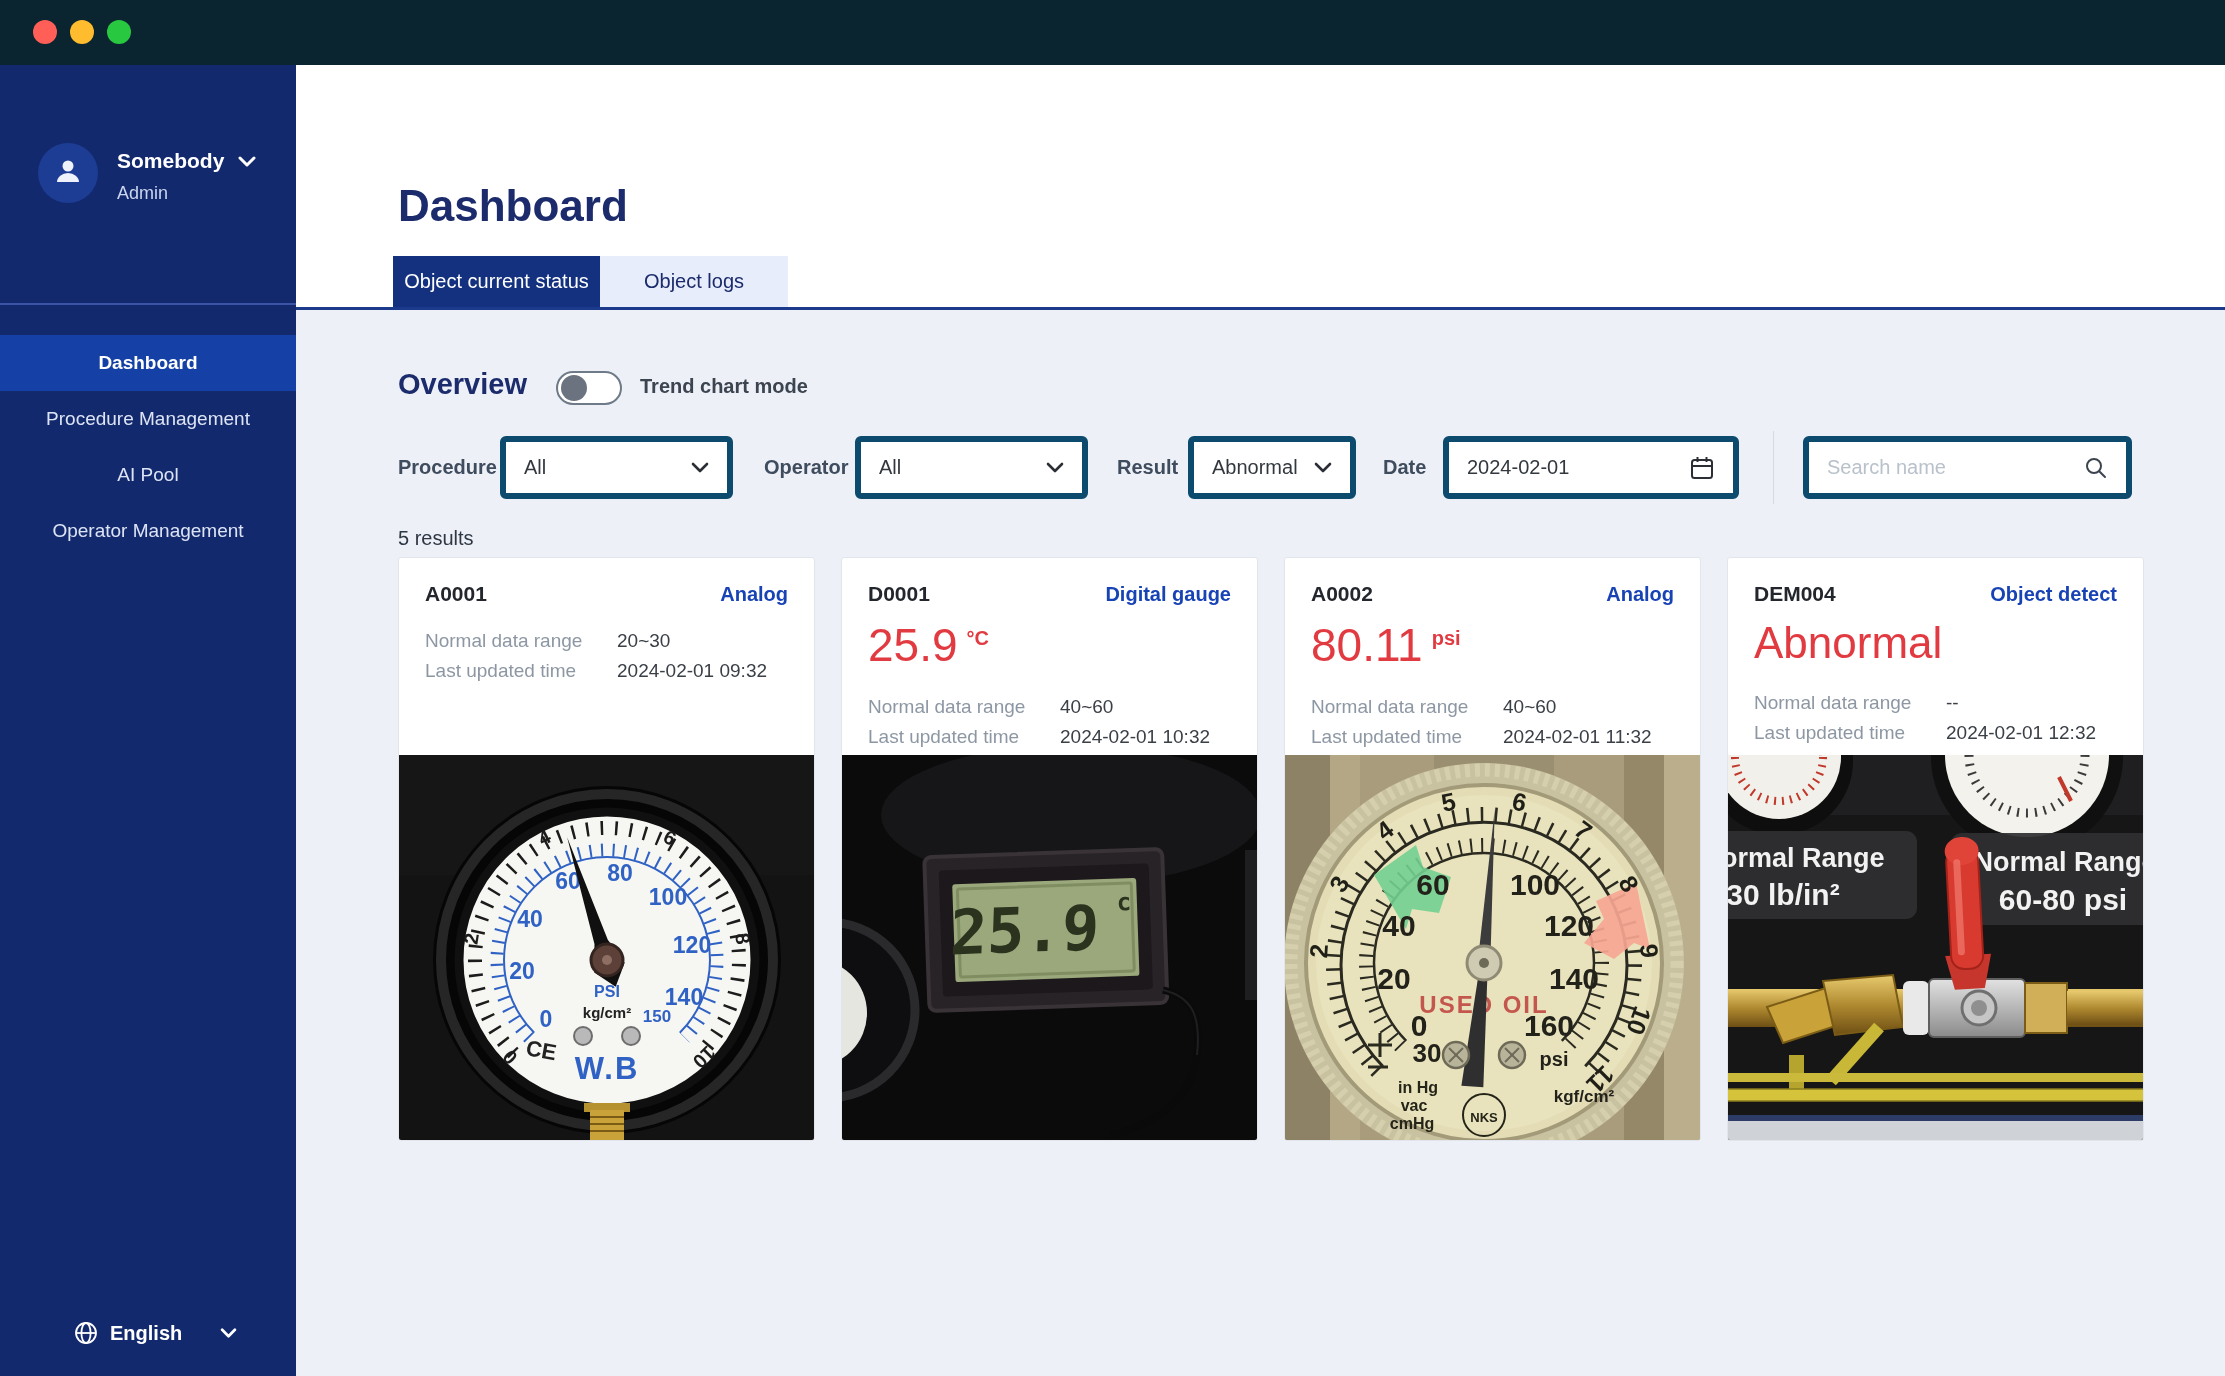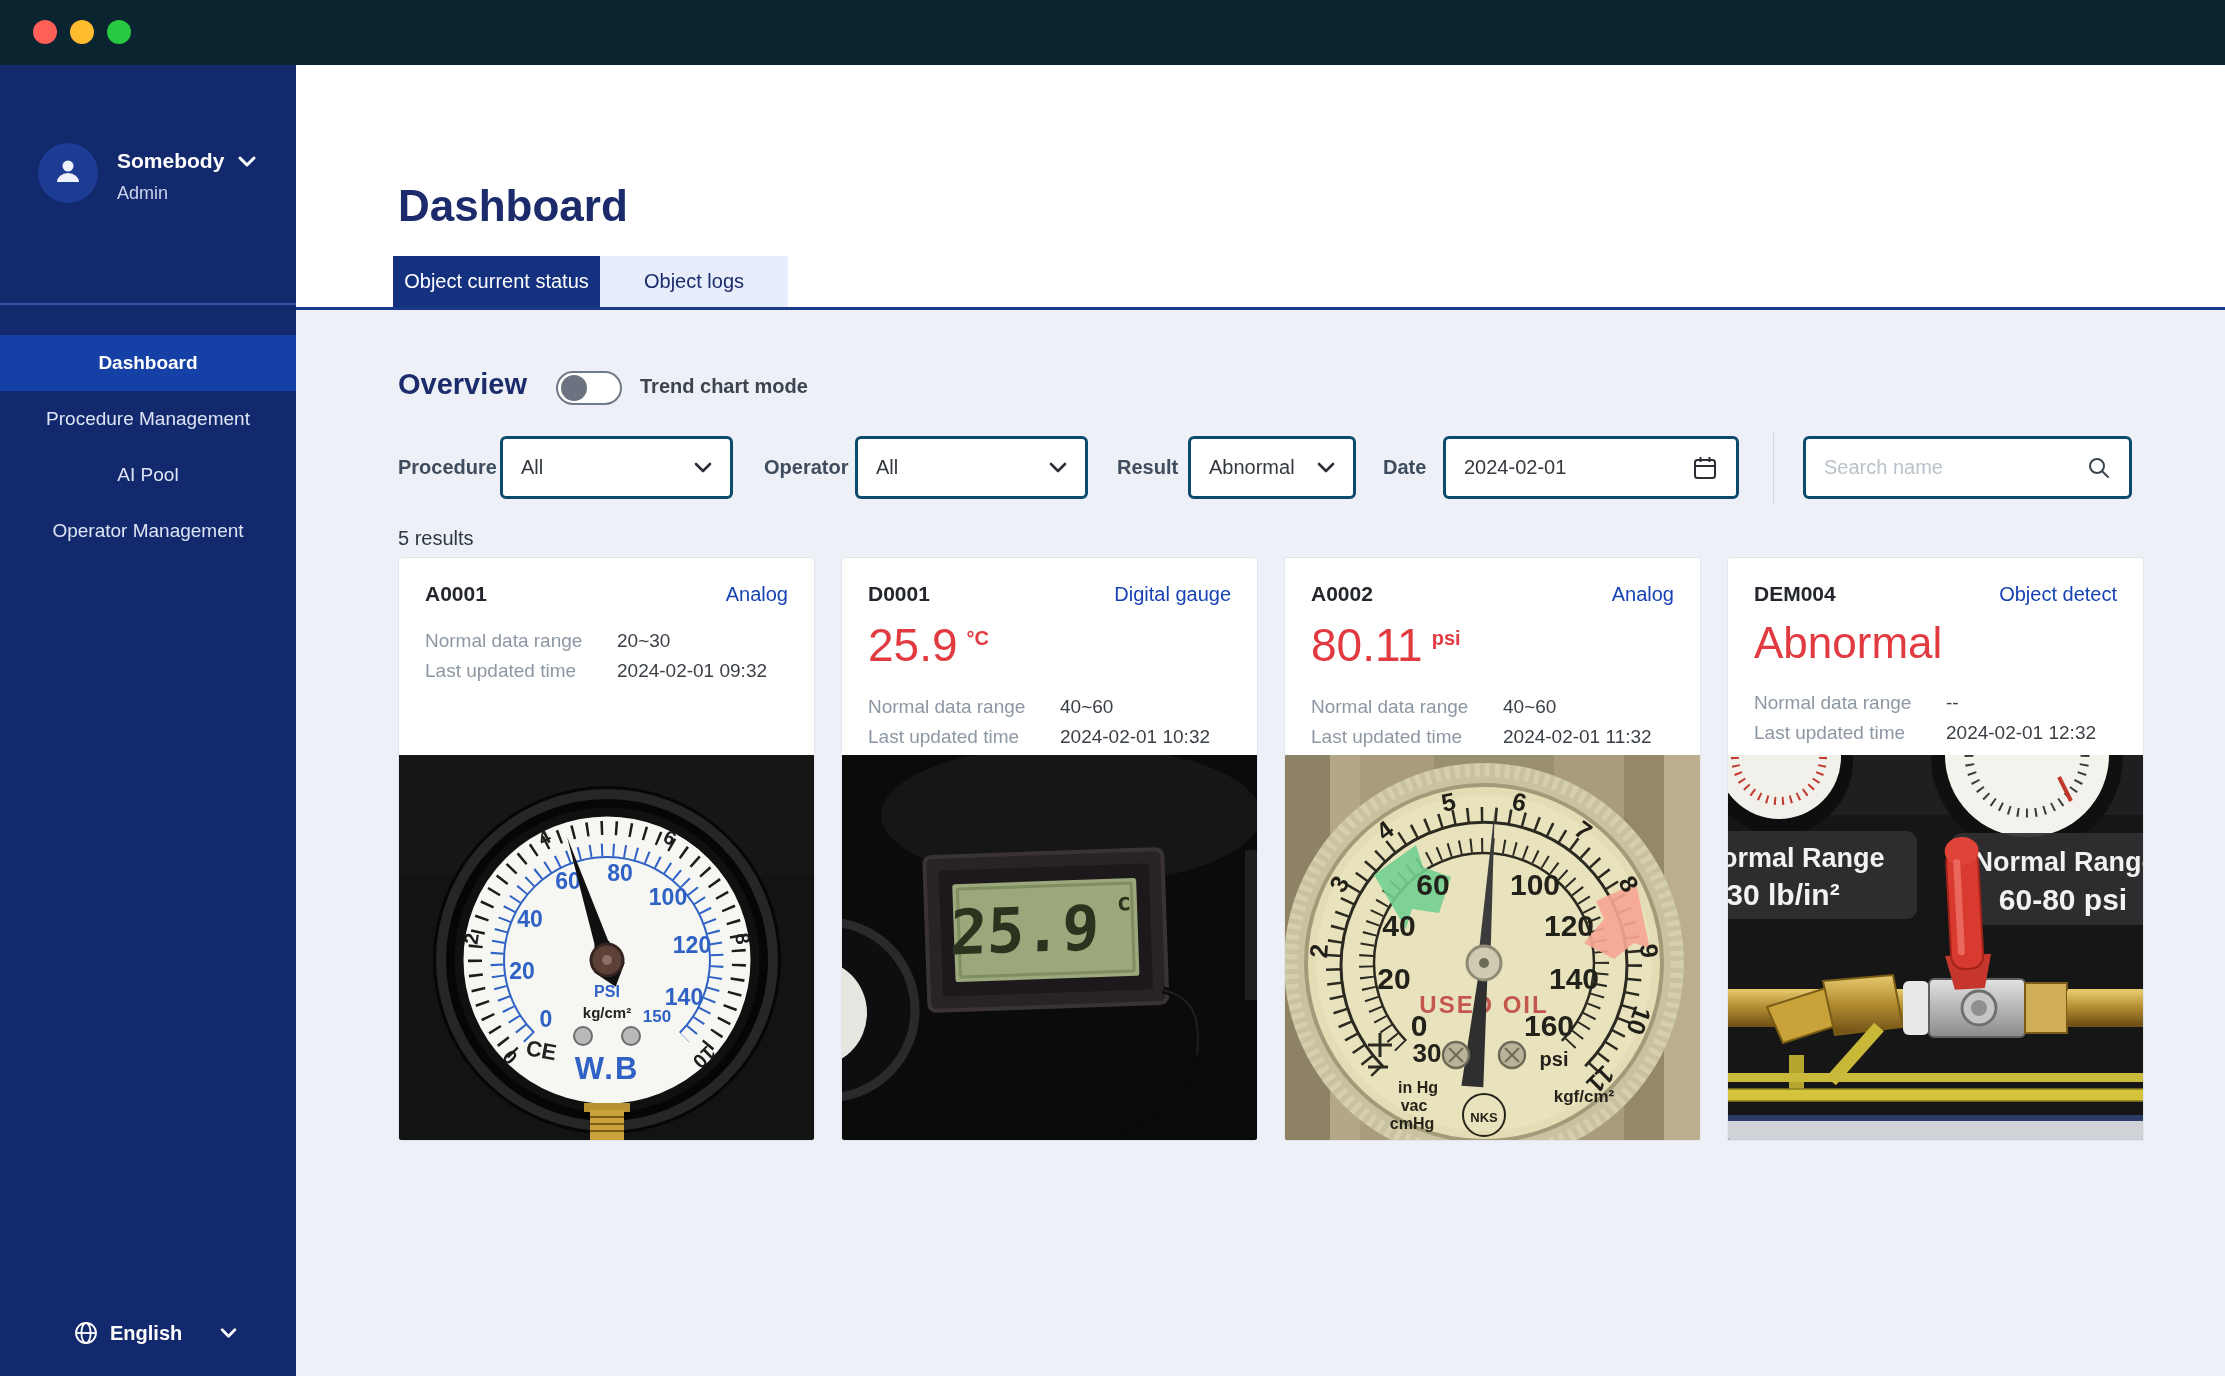--- a/index.html
+++ b/index.html
@@ -40,35 +40,35 @@
   .tab-underline { position:absolute; left:0; top:242px; width:1929px; height:3px; background:#1c3a8c; }
   .content { position:absolute; left:0; top:245px; width:1929px; height:1066px; background:#edf1f7; }
 
   .overview-heading { position:absolute; left:102px; top:303px; font-size:29px; font-weight:600; color:#1b2b6b; }
   .toggle { position:absolute; left:260px; top:306px; width:66px; height:34px; background:#fff;
             border:2px solid #6e7a87; border-radius:17px; cursor:pointer; }
   .knob { position:absolute; left:3px; top:2px; width:26px; height:26px; border-radius:50%; background:#6b7280; }
   .toggle-label { position:absolute; left:344px; top:310px; font-size:20px; font-weight:700; color:#3c4450; }
 
   .filter-label { position:absolute; top:371px; height:63px; line-height:63px; font-size:20px; font-weight:600; color:#3f4c5e; }
-  .box { position:absolute; top:371px; height:63px; background:#fff; border:3px solid #0c4a6e; border-radius:6px;
+  .box { position:absolute; top:371px; height:63px; background:#fff; border:6px solid #0c4a6e; border-radius:6px;
          display:flex; align-items:center; justify-content:space-between; padding:0 18px; font-size:20px; color:#33383f; cursor:pointer; }
   .v-divider { position:absolute; left:1477px; top:366px; width:1px; height:73px; background:#d6dbe3; }
   .search-box input { border:none; outline:none; font-size:20px; color:#33383f; width:240px; background:transparent; }
   .search-box input::placeholder { color:#b9c1cb; }
 
   .results-count { position:absolute; left:102px; top:462px; font-size:20px; color:#2e3744; }
 
   .cards { position:absolute; left:102px; top:492px; display:flex; gap:26px;align-items:flex-end; }
   .card { width:417px; height:584px; background:#fff; border:1px solid #e1e6ed; border-radius:3px;
           display:flex; flex-direction:column; overflow:hidden; cursor:pointer; }
   .card-top { padding:24px 26px 0 26px; }
   .card-head { display:flex; justify-content:space-between; align-items:baseline; }
   .card-name { font-size:21px; font-weight:700; color:#23272d; }
-  .card-type { font-size:20px; font-weight:400; color:#1843b5; }
+  .card-type { font-size:20px; font-weight:700; color:#1843b5; }
   .card-value { margin-top:12px; font-size:46px; font-weight:500; color:#e23a41; }
   .card-unit { display:inline-block; font-size:20px; font-weight:600; transform:translateY(-16px); margin-left:9px; }
   .card-info { margin-top:20px; }
   .info-row { display:flex; font-size:19px; line-height:30px; }
   .info-label { width:192px; color:#8d97a3; }
   .info-value { color:#3b4047; }
   .photo { margin-top:auto; width:100%; height:385px; }
   .photo svg { display:block; width:100%; height:100%; }
 
   .chev svg, .icon svg { display:block; }

